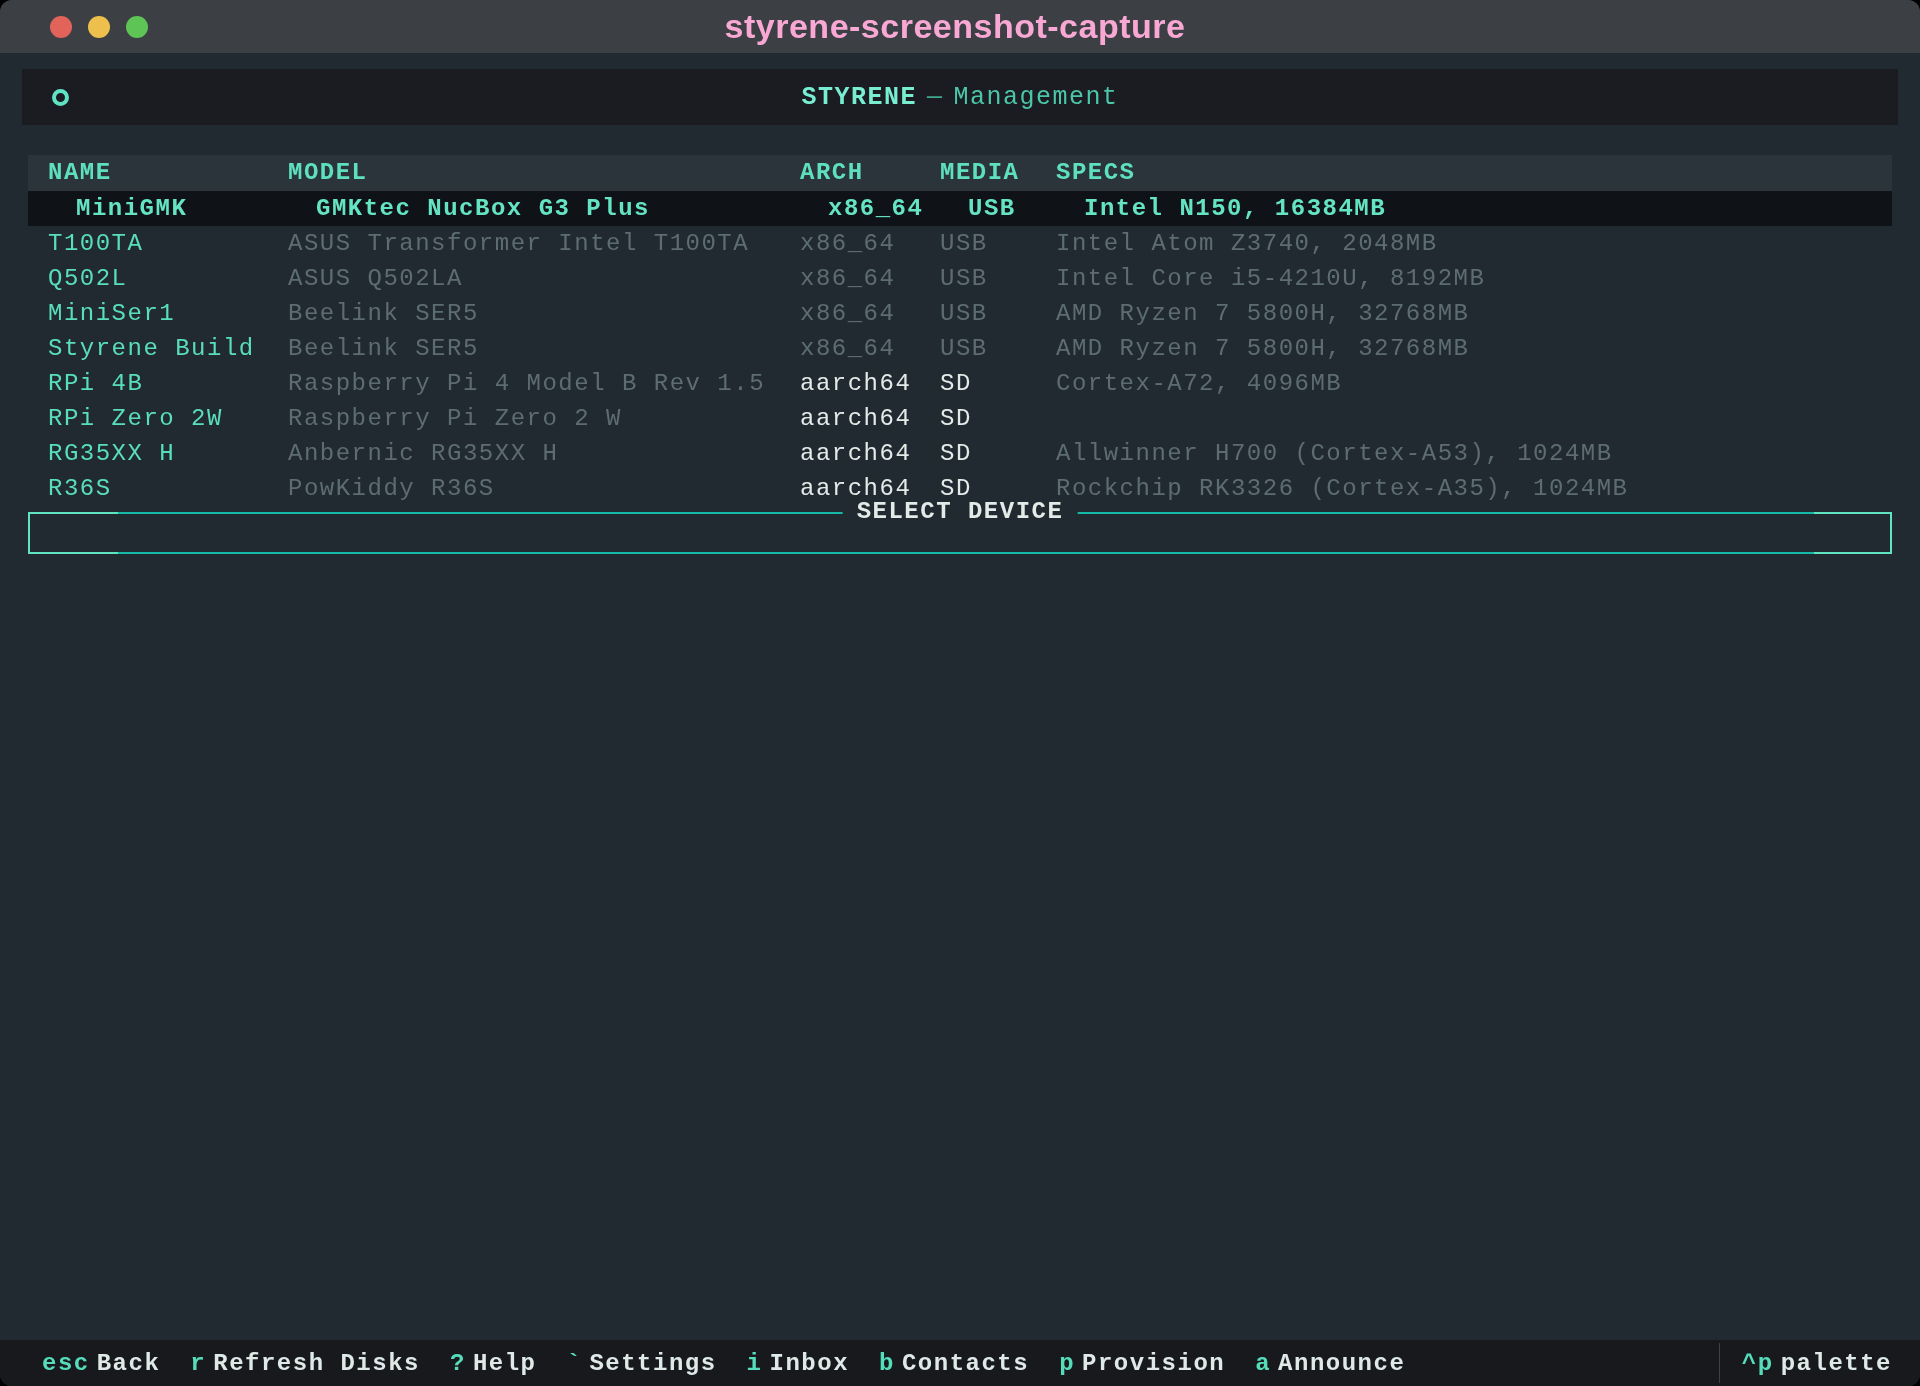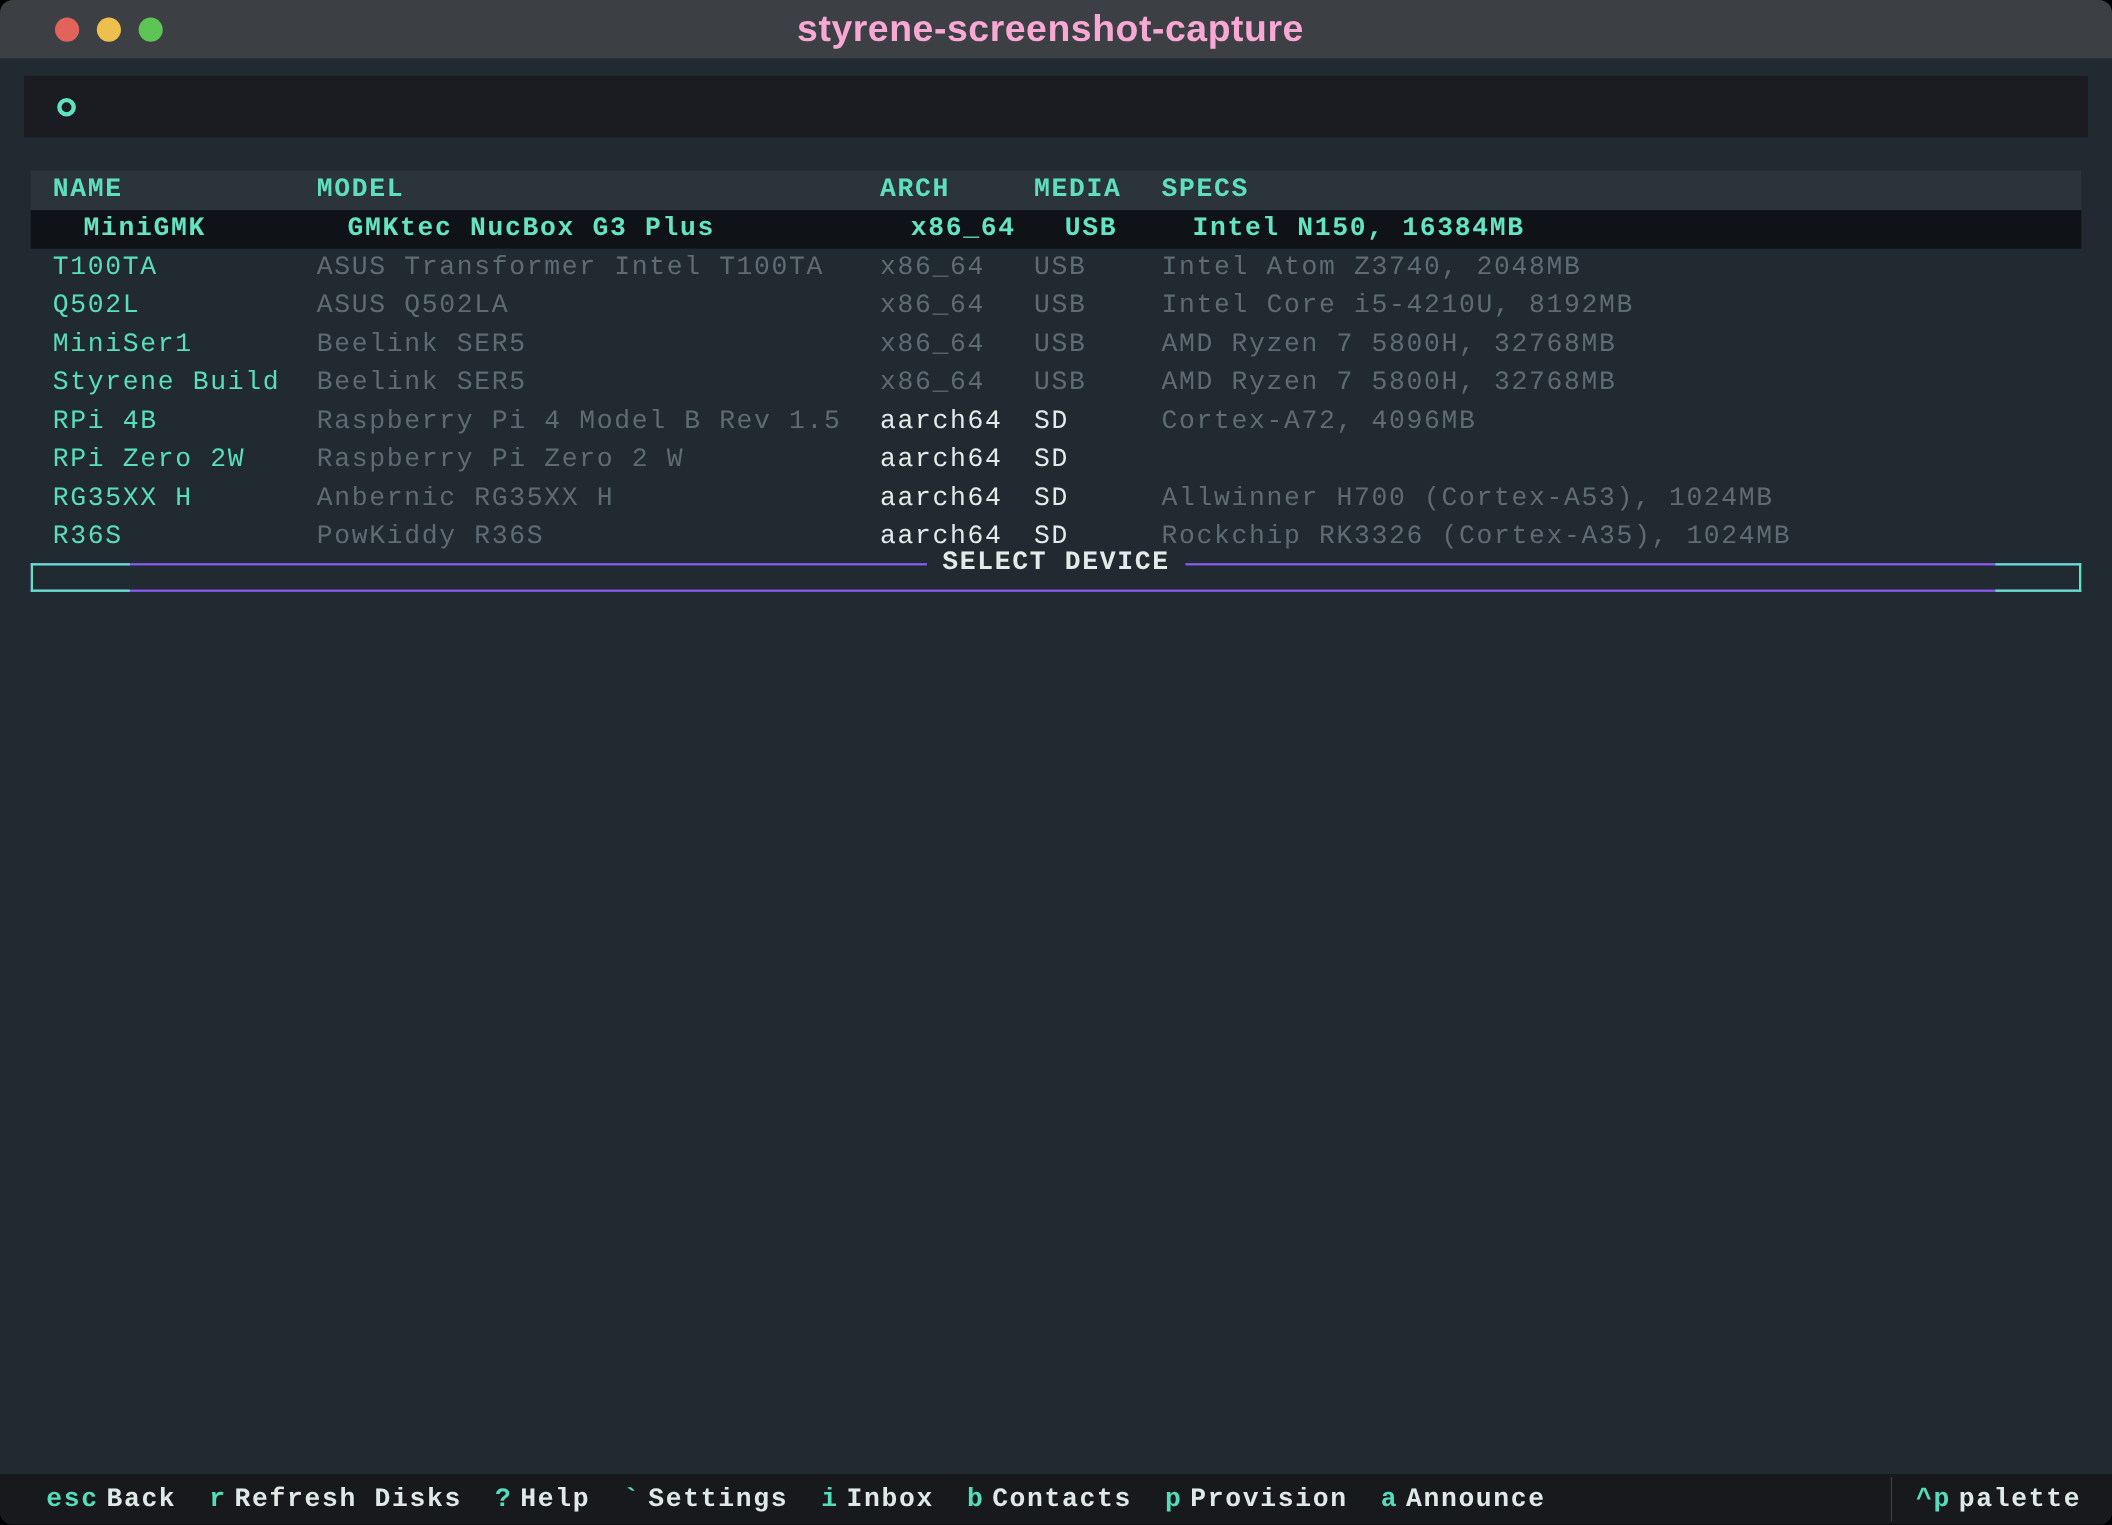--- a/index.html
+++ b/index.html
@@ -56,22 +56,22 @@
   .thead { height:36px; line-height:36px; background:#2b343a; }
   .thead span { color:#5ee0bf; font-weight:bold; }
   .c-name  { color:#59debc; }
   .c-model, .c-arch, .c-media, .c-specs { color:#5d6c73; }
   .trow.hl .c-arch, .trow.hl .c-media { color:#e3ebe8; }
   .trow.selected { background:#0f1317;padding-left:28px; }
   .trow.selected span { color:#65e4c4; font-weight:bold; }
 
   
   .selectbox {
-    margin:2px 28px; margin-top:6px; height:26px; position:relative;
-    border:2px solid #8b5cf6;
+    margin:2px 28px; margin-top:6px; height:42px; position:relative;
+    border:2px solid #14b8a6;
   }
   .selectbox-label {
     position:absolute; top:-16px; left:50%; transform:translateX(-50%);
     background:#222a31; padding:0 14px; color:#e3ebe8; font-weight:bold;
     font-size:24px; letter-spacing:1.5px; line-height:28px; white-space:nowrap;
   }
   .corner { position:absolute; top:-2px; bottom:-2px; }
   .corner.left  { left:-2px;  width:90px; border:2px solid #5fe3c3; border-right:none; }
   .corner.right { right:-2px; width:78px; border:2px solid #5fe3c3; border-left:none; }
 
@@ -99,20 +99,23 @@
       <span class="light yellow"></span>
       <span class="light green"></span>
     </div>
     <div class="titlebar-title">styrene-screenshot-capture</div>
   </div>
 
   <div class="terminal">
 
     <div class="band">
       <span class="ring"></span>
+      <div class="band-title">
+        <span class="app-name">STYRENE</span><span class="sep">—</span><span class="section">Management</span>
+      </div>
     </div>
 
     <div class="table">
       <div class="trow thead">
         <span>NAME</span>
         <span>MODEL</span>
         <span>ARCH</span>
         <span>MEDIA</span>
         <span>SPECS</span>
       </div>

